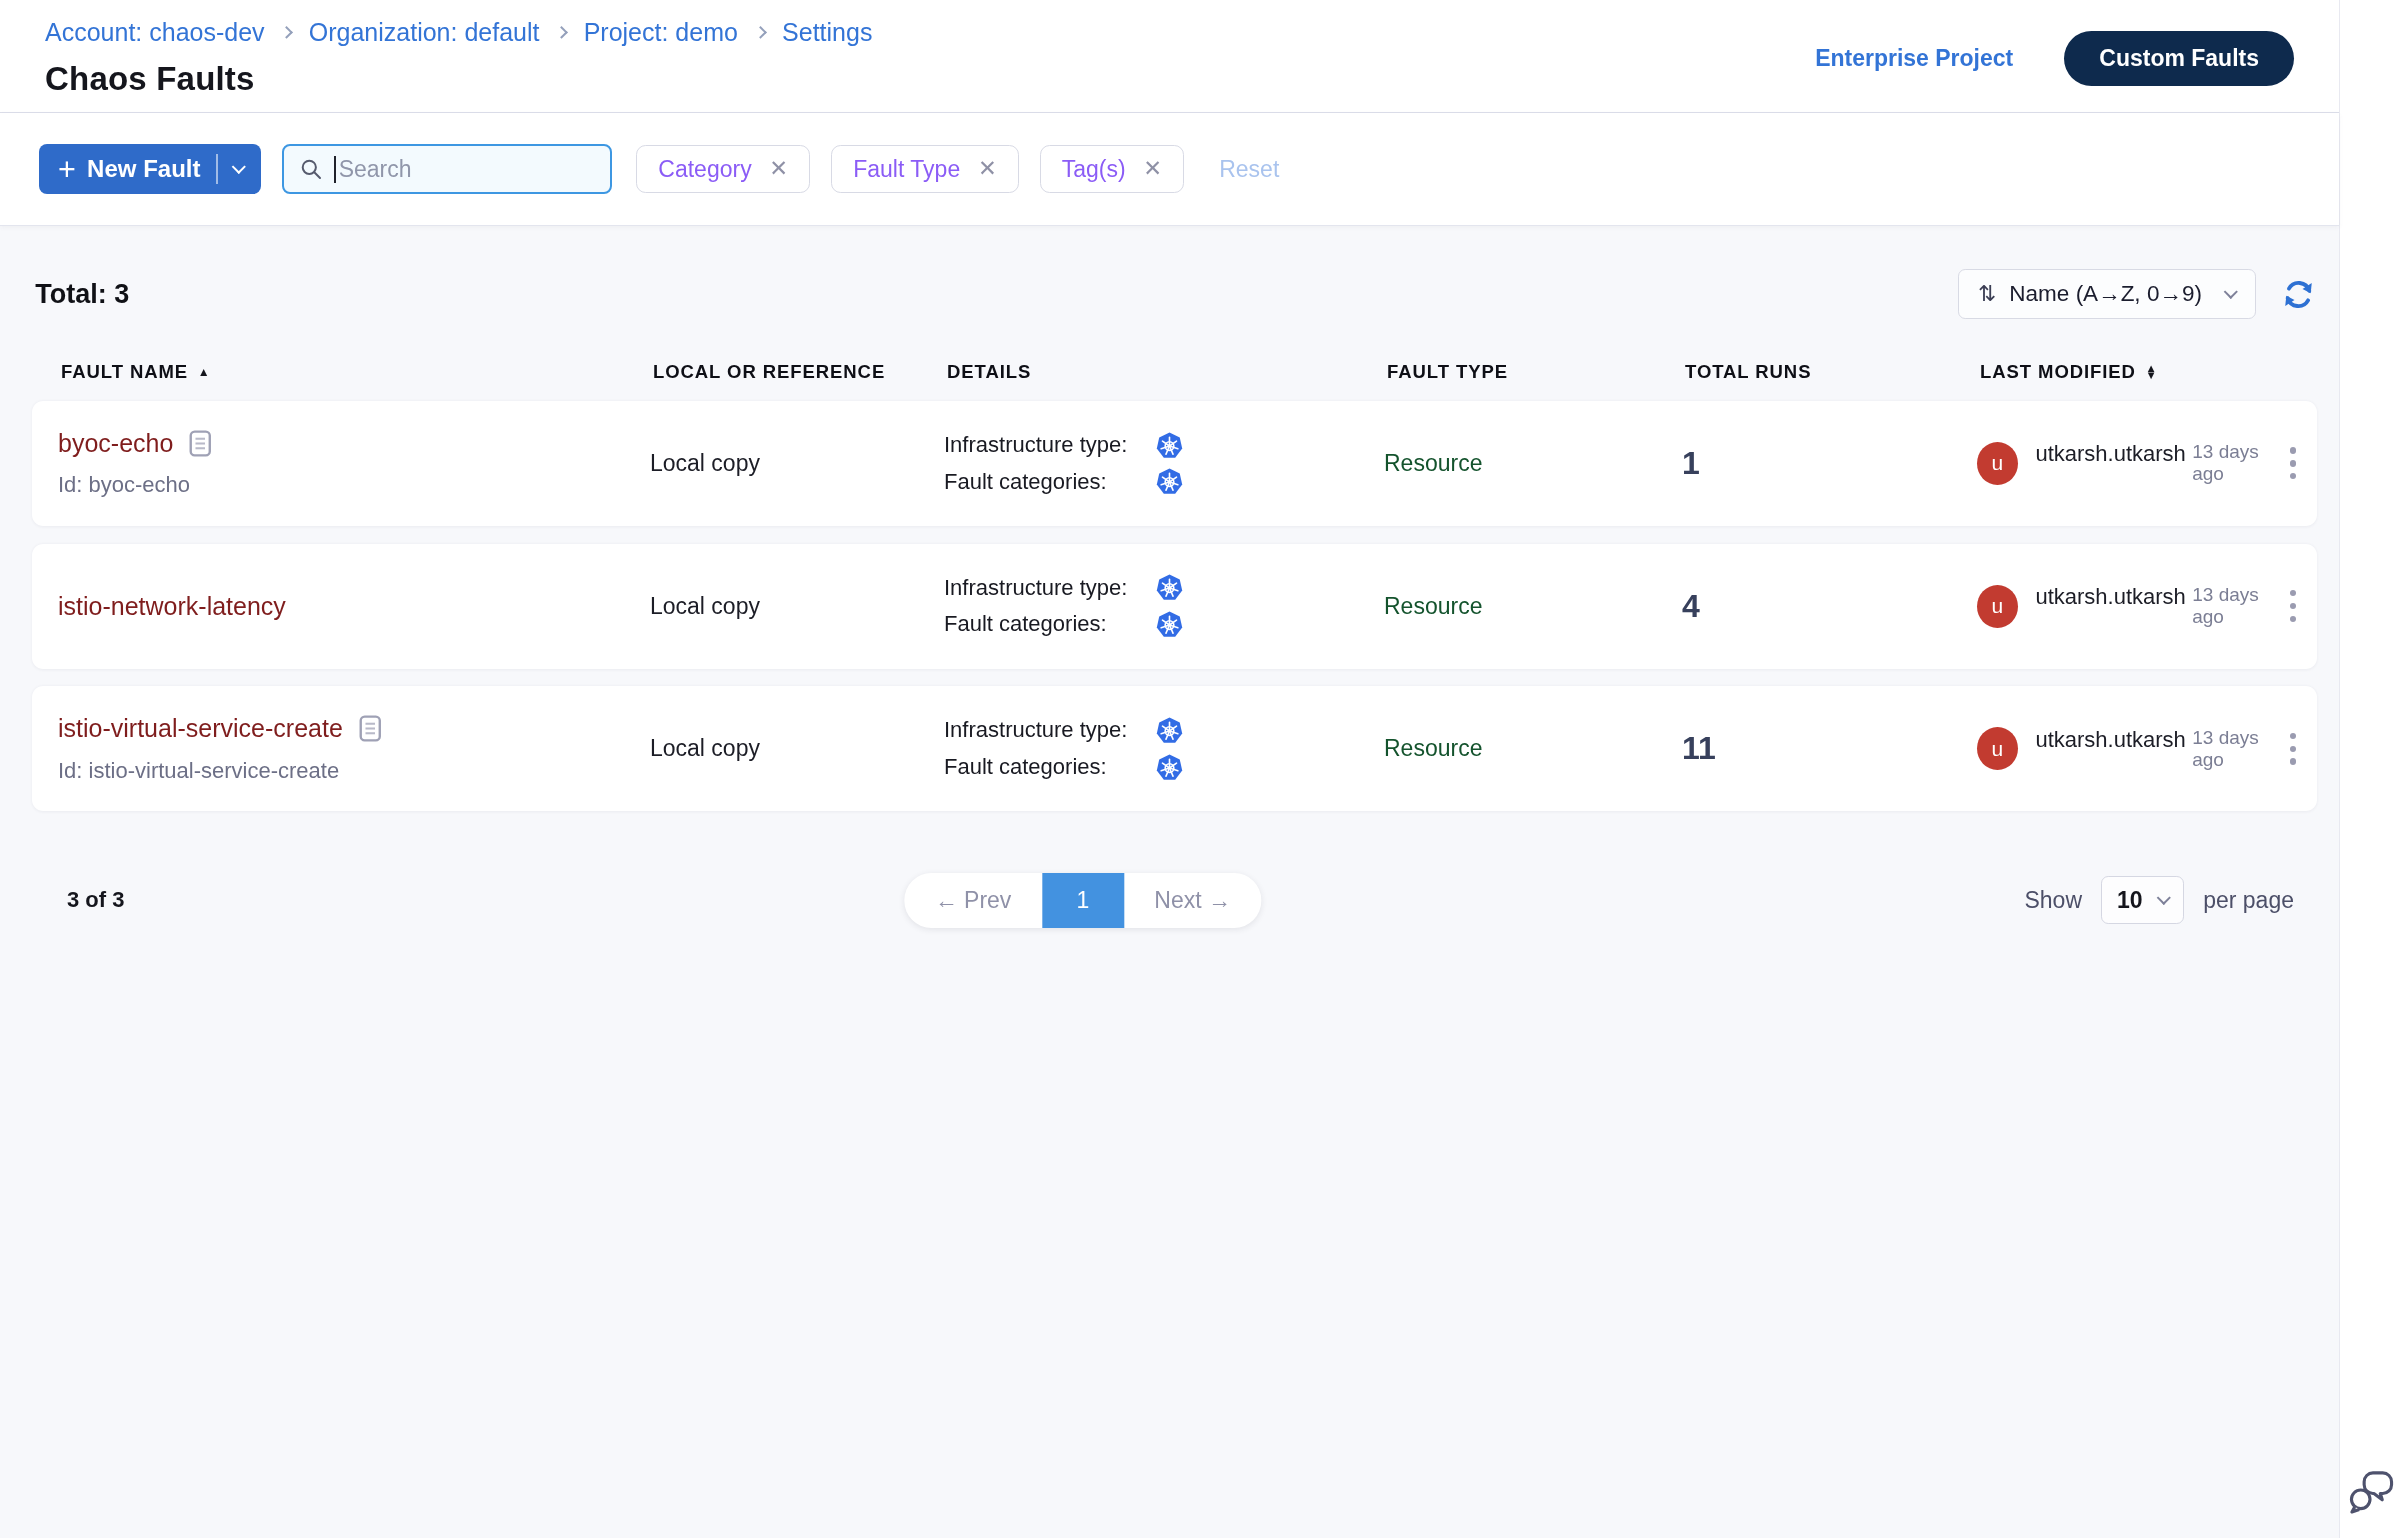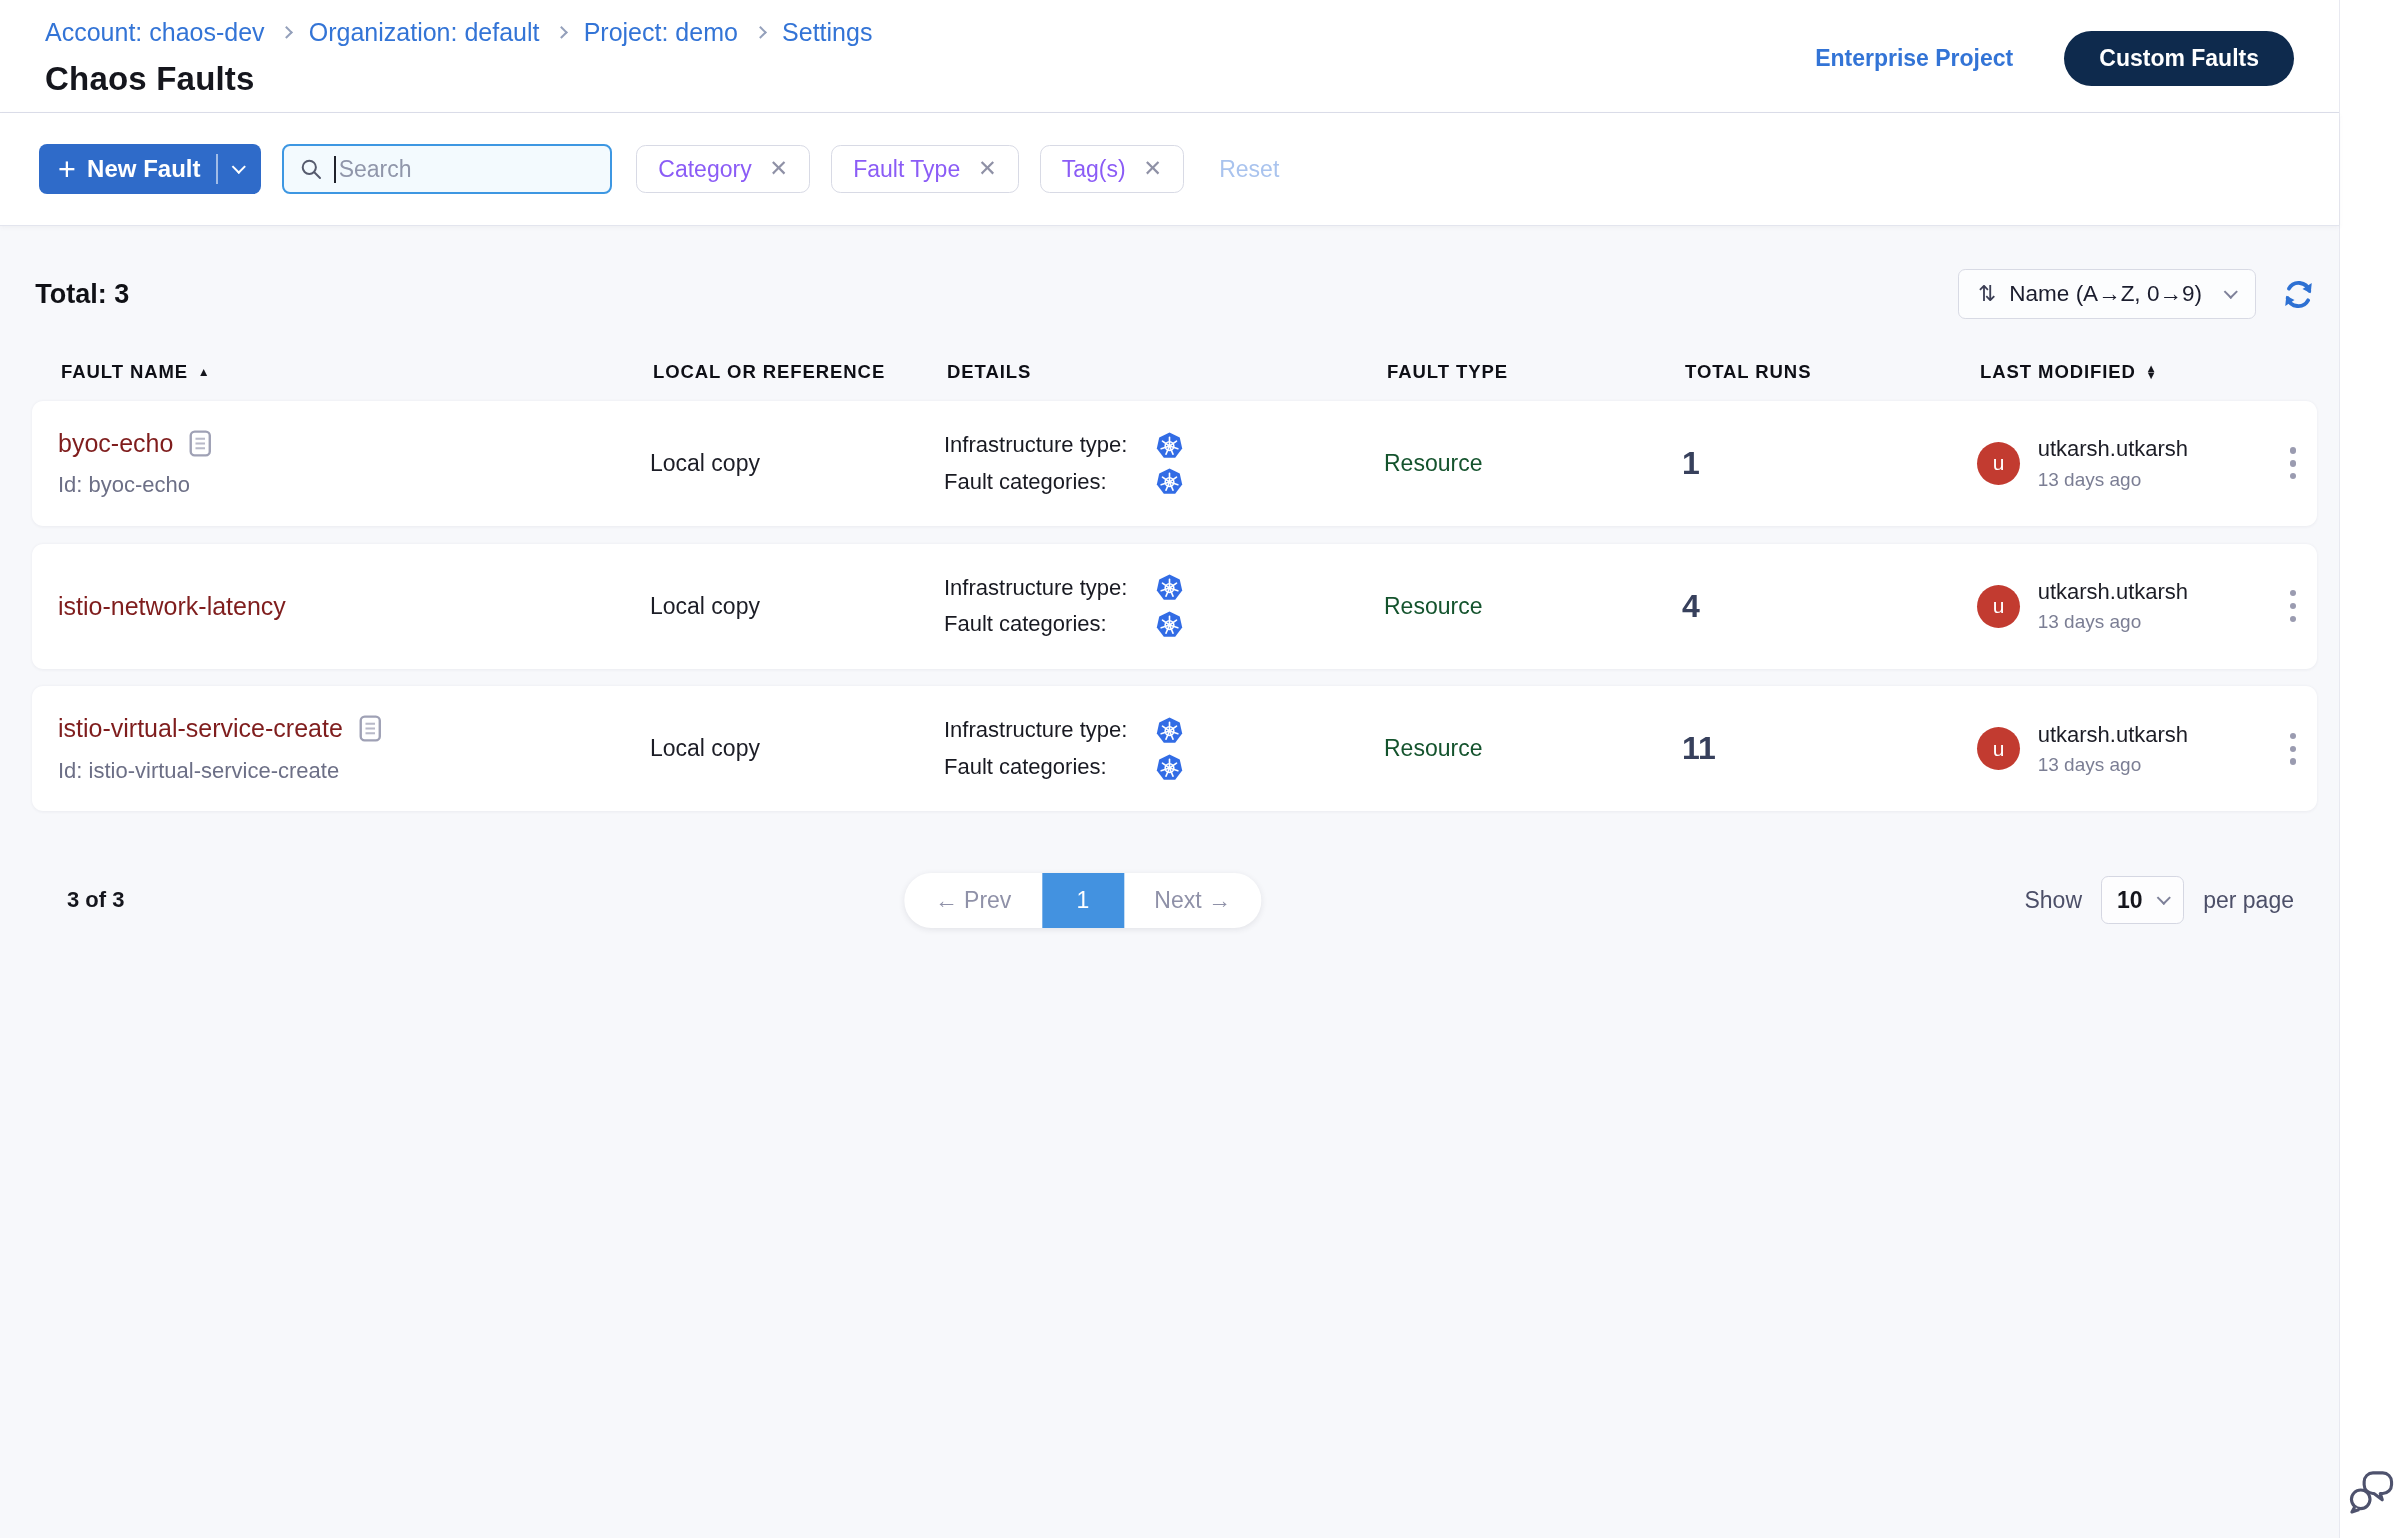--- a/index.html
+++ b/index.html
@@ -61,21 +61,21 @@
   .fault-id { font-size:22px; color:#6c6f86; }
   .local { font-size:23px; color:#1c1d26; }
   .details { display:flex; flex-direction:column; gap:9.6px; }
   .d-line { display:flex; align-items:center; }
   .d-label { font-size:22px; color:#191a22; width:193px; }
   .d-line svg { margin-left:19px; }
   .ftype { font-size:23px; color:#14532d; }
   .runs { font-size:32px; font-weight:700; color:#37405c; }
   .modified { display:flex; align-items:center; gap:17.7px; }
   .avatar { width:43px; height:43px; border-radius:50%; background:#c23b30; color:#fff; font-size:21px; display:flex; align-items:center; justify-content:center; }
-  .who { display:flex; flex-direction:column; gap:6.4px; }
+  .who { display:flex; flex-direction:row; gap:6.4px; }
   .uname { font-size:22px; color:#1c1d26; }
   .ago { font-size:19px; color:#7b7e94; }
   .kebab { display:flex; flex-direction:column; gap:6.4px; align-items:center; justify-self:end; margin-right:39px; cursor:pointer; padding:8px; }
   .kebab i { width:6.4px; height:6.4px; border-radius:50%; background:#9a9bb0; display:block; }
 
   
   .pagination-row { display:flex; align-items:center; justify-content:space-between; margin-top:61px; padding:0 22.5px 0 35px; position:relative; height:56px; }
   .count { font-size:22px; font-weight:700; color:#15161d; }
   .pager { position:absolute; left:46%; transform:translateX(-50%); display:flex; align-items:center; height:55px; background:#fff; border-radius:27px; overflow:hidden; box-shadow:0 1.6px 6.4px rgba(40,41,61,.10); }
   .pager button { border:none; background:none; font-size:23px; color:#8f91a8; height:100%; padding:0 30.5px; cursor:pointer; font-family:inherit; }

